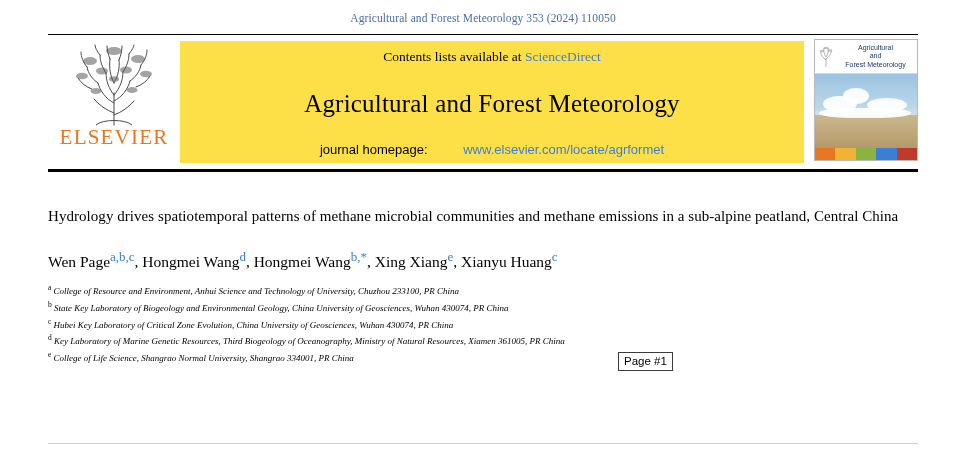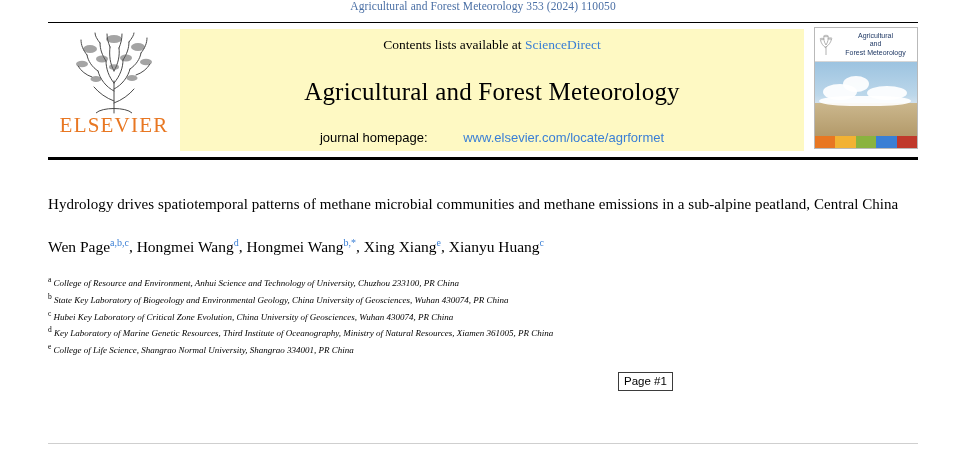--- a/index.html
+++ b/index.html
@@ -15,21 +15,21 @@
     color: #000;
     position: relative;
   }
 
   
   .running-head {
     text-align: center;
     font-family: "Liberation Serif", serif;
     font-size: 11.5px;
     color: #4a6fa5;
-    padding-top: 0;
+    padding-top: 12px;
     letter-spacing: .1px;
   }
 
   
   .masthead {
     margin: 10px 48px 0 48px;
     border-top: 1px solid #000;
     border-bottom: 3px solid #000;
     height: 138px;
     box-sizing: border-box;
@@ -54,21 +54,21 @@
   .elsevier-word {
     font-family: "Liberation Serif", serif;
     font-size: 21px;
     letter-spacing: 1.2px;
     color: #e87722;
     margin-top: -2px;
   }
 
   .journal-center {
     flex: 1 1 auto;
-    background: #fef9c3;
+    background: #fde047;
     margin: 6px 0 6px 0;
     display: flex;
     flex-direction: column;
     align-items: center;
     justify-content: space-between;
     padding: 8px 0 6px 0;
     box-sizing: border-box;
   }
   .contents-line {
     font-size: 13.5px;
@@ -153,27 +153,27 @@
     margin: 0;
     letter-spacing: .05px;
   }
 
   .authors {
     margin-top: 22px;
     font-size: 15.5px;
     font-family: "Liberation Serif", serif;
   }
   .authors sup {
-    font-size: 10px;
+    font-size: 13px;
     color: #3a7fd5;
     vertical-align: super;
   }
 
   .affiliations {
-    margin-top: 18px;
+    margin-top: 11px;
     font-size: 9px;
     line-height: 1.62;
     font-style: italic;
     font-family: "Liberation Serif", serif;
     color: #000;
   }
   .affiliations div sup {
     font-style: normal;
     font-size: 7.5px;
     vertical-align: super;
@@ -184,21 +184,21 @@
     left: 48px;
     right: 48px;
     top: 443px;
     border-top: 1px solid #cfcfcf;
   }
 
   
   .page-badge {
     position: absolute;
     left: 618px;
-    top: 372px;
+    top: 352px;
     background: #ffffff;
     border: 1px solid #3b3b3b;
     font-family: "Liberation Sans", sans-serif;
     font-size: 11.5px;
     color: #000;
     padding: 1px 5px 2px 5px;
     line-height: 1.25;
     box-shadow: 0 0 0 1px rgba(255,255,255,.9);
   }
 </style>
@@ -313,20 +313,20 @@
     <span><span>Hongmei Wang</span><sup>d</sup></span>,
     <span><span>Hongmei Wang</span><sup>b,*</sup></span>,
     <span><span>Xing Xiang</span><sup>e</sup></span>,
     <span><span>Xianyu Huang</span><sup>c</sup></span>
   </div>
 
   <div class="affiliations">
     <div><sup>a</sup> <span>College of Resource and Environment, Anhui Science and Technology of University, Chuzhou 233100, PR China</span></div>
     <div><sup>b</sup> <span>State Key Laboratory of Biogeology and Environmental Geology, China University of Geosciences, Wuhan 430074, PR China</span></div>
     <div><sup>c</sup> <span>Hubei Key Laboratory of Critical Zone Evolution, China University of Geosciences, Wuhan 430074, PR China</span></div>
-    <div><sup>d</sup> <span>Key Laboratory of Marine Genetic Resources, Third Institute of Oceanography, Ministry of Natural Resources, Xiamen 361005, PR China</span></div>
+    <div><sup>d</sup> <span>Key Laboratory of Marine Genetic Resources, Third Biogeology of Oceanography, Ministry of Natural Resources, Xiamen 361005, PR China</span></div>
     <div><sup>e</sup> <span>College of Life Science, Shangrao Normal University, Shangrao 334001, PR China</span></div>
   </div>
 </div>
 
 <div class="bottom-rule"></div>
 
 <div class="page-badge">Page #1</div>
 
 </body></html>

